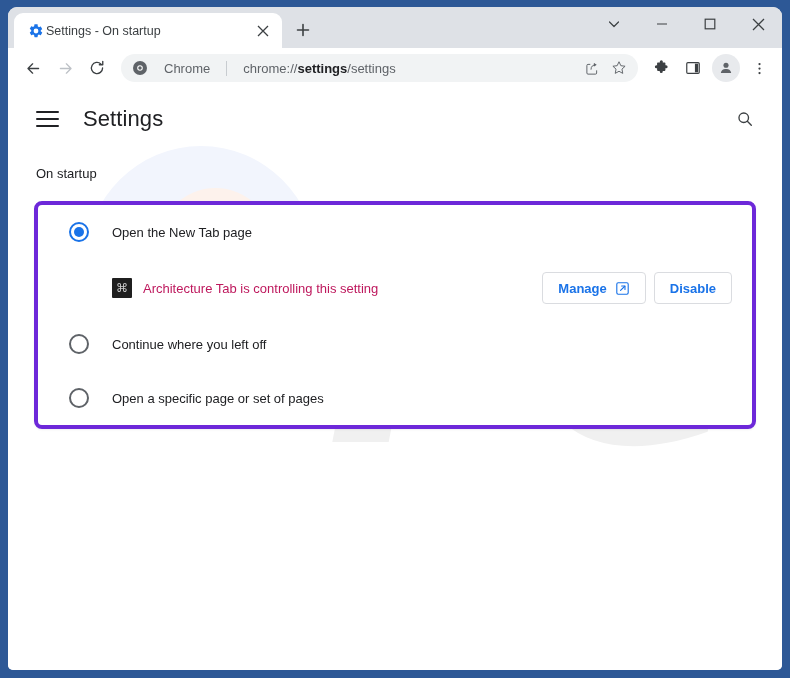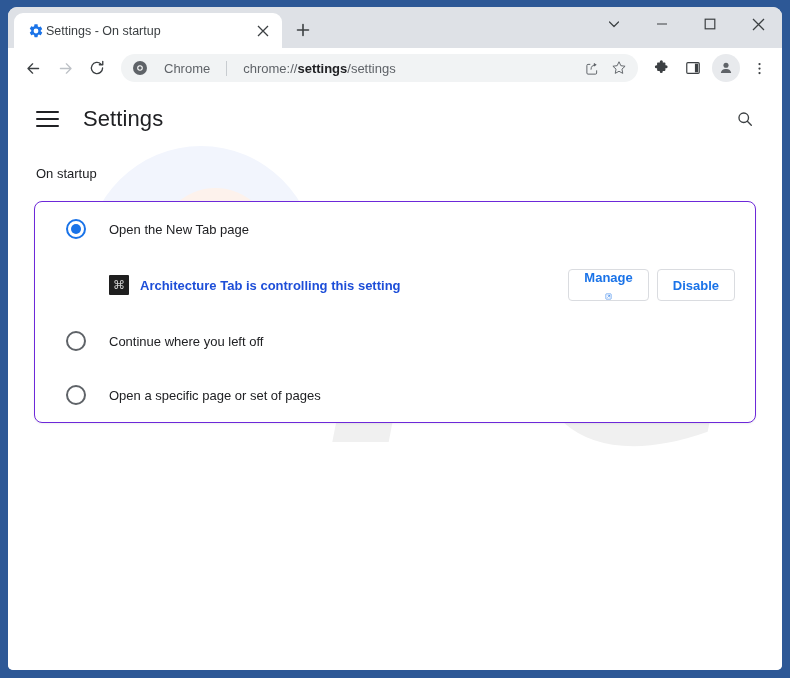--- a/index.html
+++ b/index.html
@@ -245,21 +245,21 @@
   .section-label {
     font-size: 13px;
     color: #202124;
     padding: 0 0 0 28px;
     margin-top: 18px;
   }
 
   .card {
     margin: 20px 26px 0 26px;
     background: #ffffff;
-    border: 1px solid #6d28d9;
+    border: 4px solid #6d28d9;
     border-radius: 8px;
     box-shadow: 0 1px 2px rgba(60,64,67,0.08);
     overflow: hidden;
   }
 
   .radio-row {
     display: flex;
     align-items: center;
     height: 54px;
     padding: 0 20px 0 20px;
@@ -305,23 +305,22 @@
     margin-right: 11px;
   }
   .ext-icon-glyph {
     font-size: 12px;
     color: #cfcfcf;
     font-family: "DejaVu Sans", sans-serif;
     line-height: 1;
   }
   .ext-text {
     font-size: 13px;
-    color: #1d4ed8;
+    color: #be185d;
     flex: 1 1 auto;
-    font-weight: bold;
   }
   .ext-buttons {
     display: flex;
     align-items: center;
     gap: 8px;
     flex: 0 0 auto;
   }
   .btn {
     height: 32px;
     border: 1px solid #dadce0;
@@ -330,21 +329,20 @@
     color: #1a73e8;
     font-size: 13px;
     font-weight: 600;
     font-family: "Liberation Sans", sans-serif;
     display: flex;
     align-items: center;
     justify-content: center;
     gap: 8px;
     padding: 0 15px;
     white-space: nowrap;
-    flex-direction: column;
   }
 </style>
 </head>
 <body>
 
 <div class="window-frame">
   <div class="window-inner">
 
     <div class="tabstrip">
 

